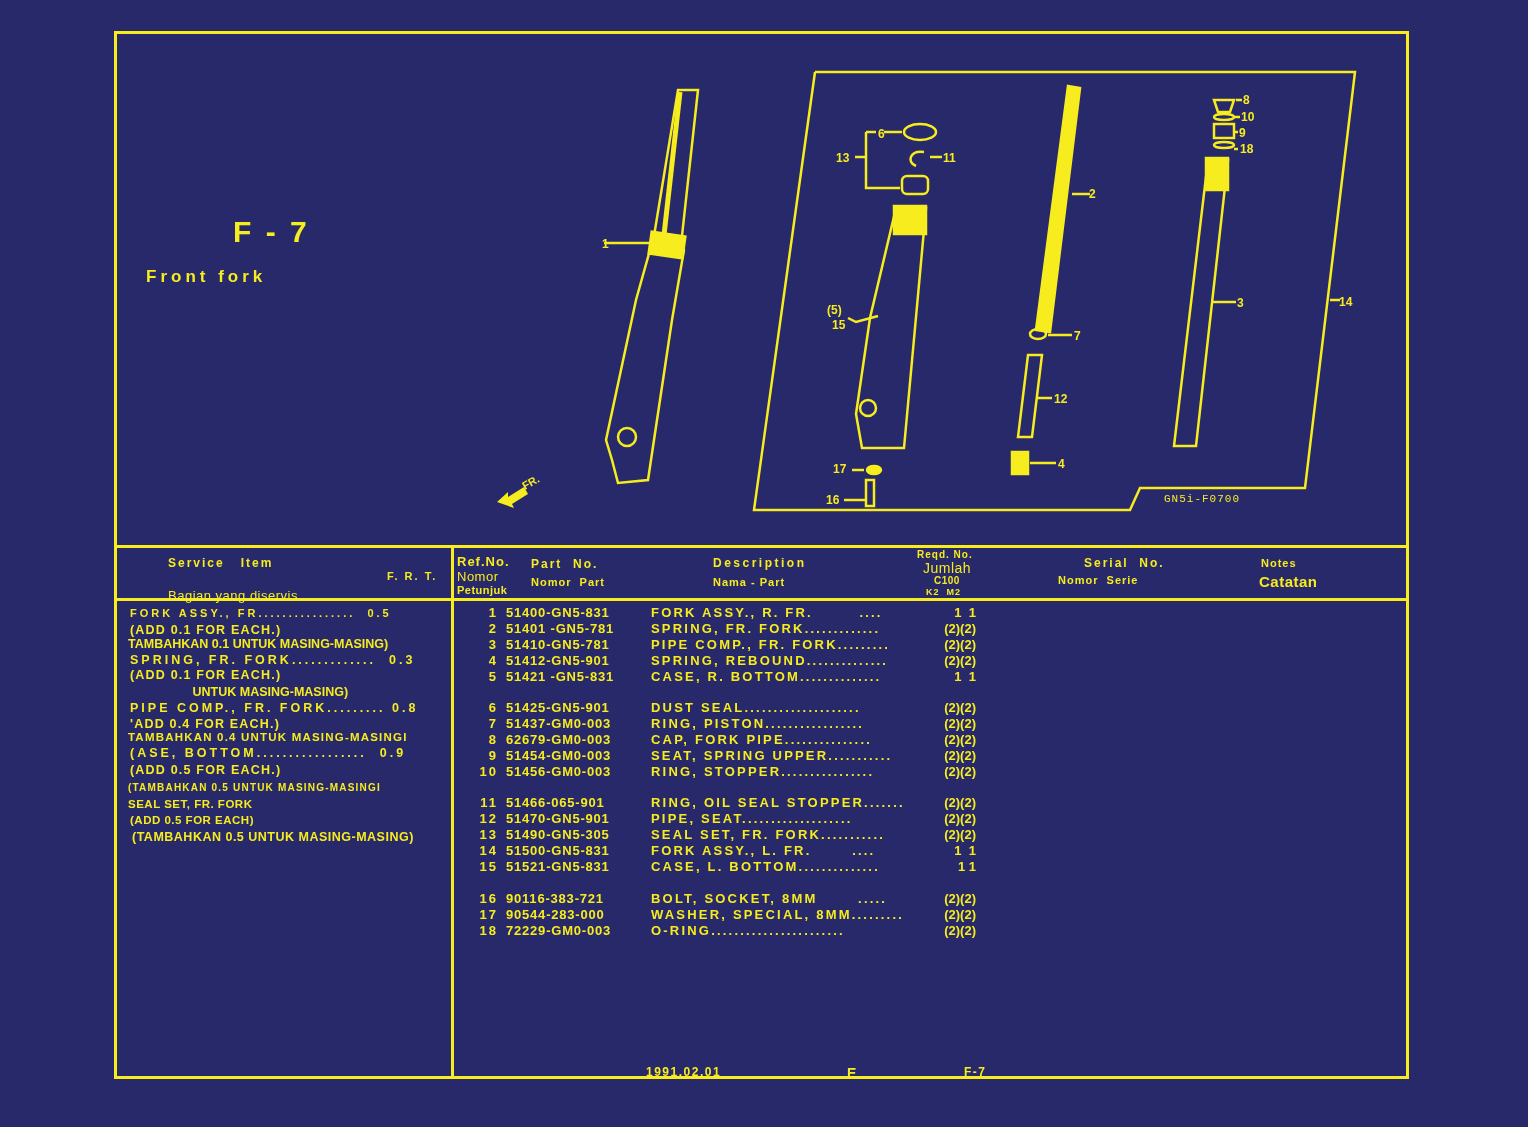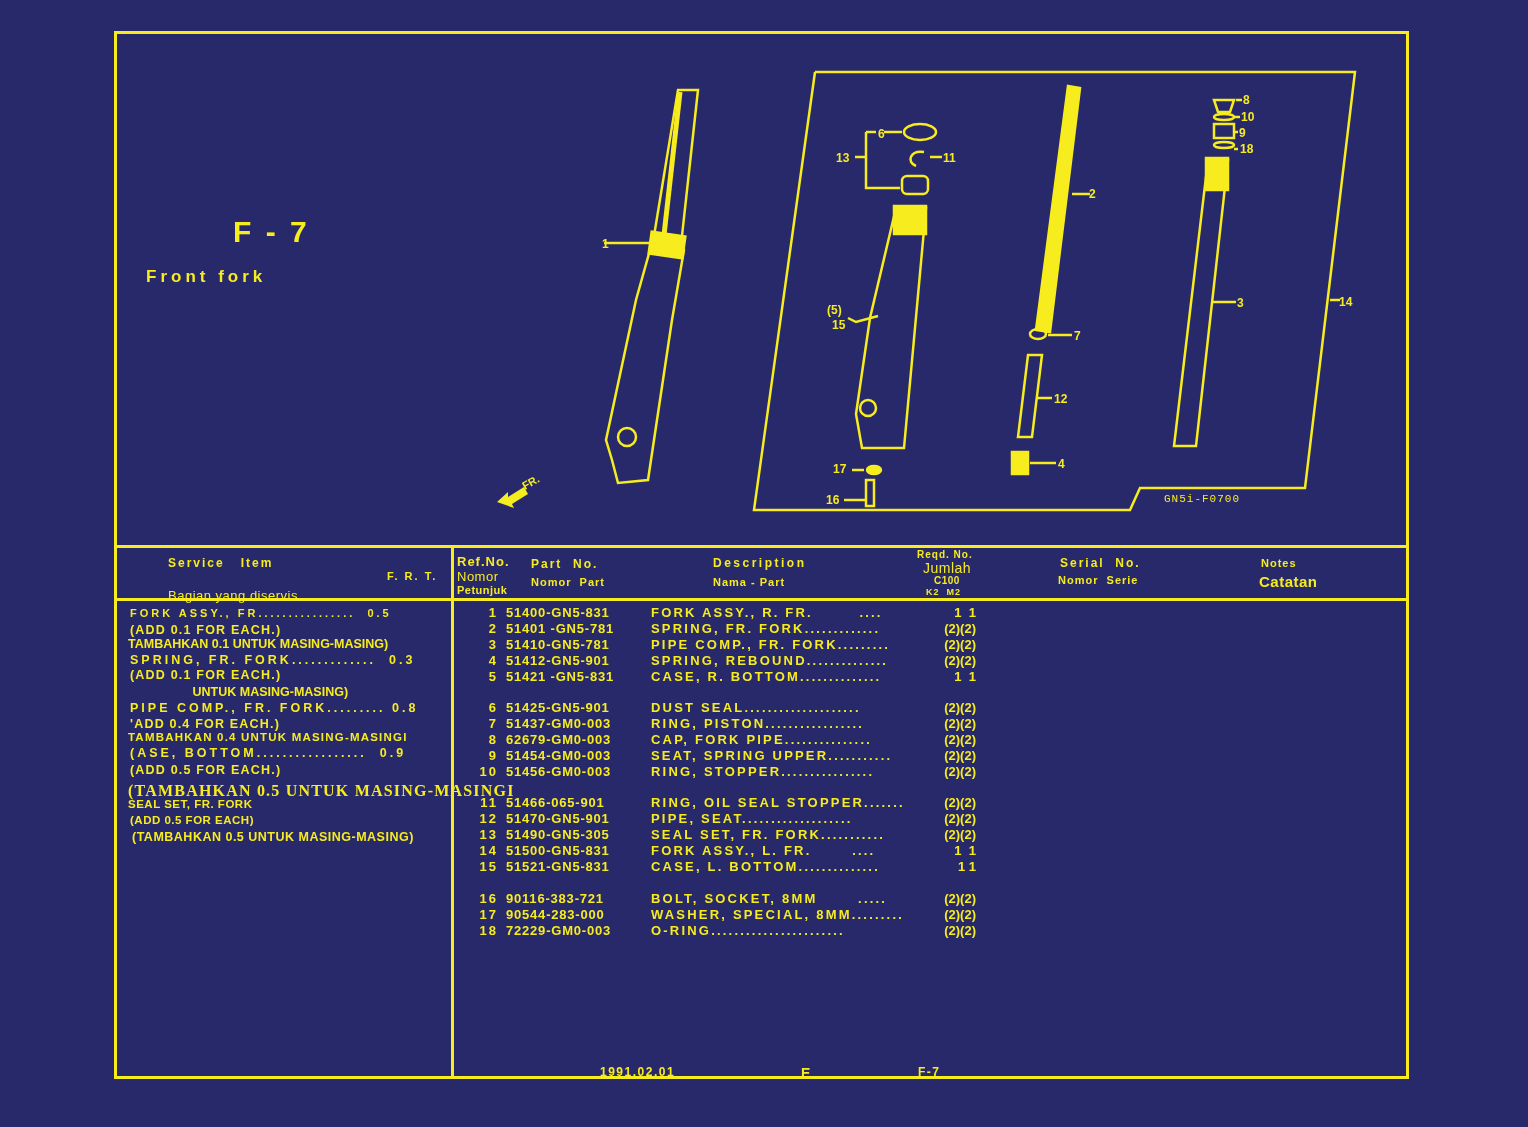--- a/index.html
+++ b/index.html
@@ -22,21 +22,21 @@
   .hdr { font-size:12px; letter-spacing:2px;text-align:right; }
   .hdr2 { font-size:12px; letter-spacing:0.5px; }
   .svc-line { position:absolute; left:130px; font-size:12.5px; font-weight:bold; white-space:pre; letter-spacing:1.2px; }
   .svc-wide { letter-spacing:3px; }
   .row { position:absolute; left:470px; height:16px; font-size:13px; font-weight:bold; white-space:pre; }
   .row span { position:absolute; top:0; }
   .c-ref { left:0; width:28px; text-align:right; letter-spacing:2px; }
   .c-part { left:36px; letter-spacing:0.8px; }
   .c-desc { left:181px; letter-spacing:2.2px; }
   .c-qty { left:452px; width:54px; text-align:right; }
-  .footer { font-size:12px; letter-spacing:1.5px; }
+  .footer { font-size:12px; letter-spacing:1.5px;margin-left:46px; }
   svg.diagram { position:absolute; left:0; top:0; }
 </style>
 </head>
 <body>
 
 <div class="frame"></div>
 <div class="hline" style="left:114px; top:545px; width:1295px;"></div>
 <div class="hline" style="left:114px; top:598px; width:1295px;"></div>
 <div class="vline" style="left:451px; top:545px; height:534px;"></div>
 
@@ -136,38 +136,38 @@
 <div class="txt hdr2" style="left:457px; top:570px; font-weight:normal; font-size:13px;">Nomor</div>
 <div class="txt hdr2" style="left:457px; top:585px; font-size:11px;">Petunjuk</div>
 <div class="txt hdr" style="left:531px; top:558px;">Part  No.</div>
 <div class="txt hdr2" style="left:531px; top:577px; font-size:11px; letter-spacing:1px;">Nomor  Part</div>
 <div class="txt hdr" style="left:713px; top:557px; letter-spacing:2.5px;">Description</div>
 <div class="txt hdr2" style="left:713px; top:577px; font-size:11px; letter-spacing:1px;">Nama - Part</div>
 <div class="txt hdr2" style="left:917px; top:550px; font-size:10px; letter-spacing:1px;">Reqd. No.</div>
 <div class="txt hdr2" style="left:923px; top:561px; font-weight:normal; font-size:14px;">Jumlah</div>
 <div class="txt hdr2" style="left:934px; top:576px; font-size:10px;">C100</div>
 <div class="txt hdr2" style="left:926px; top:588px; font-size:9px; letter-spacing:1px;">K2  M2</div>
-<div class="txt hdr" style="left:1060px; top:557px;">Serial  No.</div>
+<div class="txt hdr" style="left:1084px; top:557px;">Serial  No.</div>
 <div class="txt hdr2" style="left:1058px; top:575px; font-size:11px; letter-spacing:1px;">Nomor  Serie</div>
 <div class="txt hdr2" style="left:1261px; top:558px; font-size:11px; letter-spacing:1px;">Notes</div>
 <div class="txt hdr2" style="left:1259px; top:574px; font-size:15px; letter-spacing:0.5px;">Catatan</div>
 
 <div>
   <div class="svc-line svc-wide" style="top:607px; font-size:11px;">FORK ASSY., FR................  0.5</div>
   <div class="svc-line" style="top:623px;">(ADD 0.1 FOR EACH.)</div>
   <div class="svc-line" style="top:637px; left:128px; letter-spacing:0;">TAMBAHKAN 0.1 UNTUK MASING-MASING)</div>
   <div class="svc-line svc-wide" style="top:653px;">SPRING, FR. FORK.............  0.3</div>
   <div class="svc-line" style="top:668px;">(ADD 0.1 FOR EACH.)</div>
   <div class="svc-line" style="top:685px; letter-spacing:0;">                  UNTUK MASING-MASING)</div>
   <div class="svc-line svc-wide" style="top:701px;">PIPE COMP., FR. FORK......... 0.8</div>
   <div class="svc-line" style="top:717px;">'ADD 0.4 FOR EACH.)</div>
   <div class="svc-line" style="top:731px; left:128px; font-size:11.5px;">TAMBAHKAN 0.4 UNTUK MASING-MASINGI</div>
   <div class="svc-line svc-wide" style="top:746px;">(ASE, BOTTOM.................  0.9</div>
   <div class="svc-line" style="top:763px;">(ADD 0.5 FOR EACH.)</div>
-  <div class="svc-line" style="top:782px; left:128px; font-size:16px;font-family:Liberation Serif, serif;">(TAMBAHKAN 0.5 UNTUK MASING-MASINGI</div>
+  <div class="svc-line" style="top:782px; left:128px; font-size:10px;">(TAMBAHKAN 0.5 UNTUK MASING-MASINGI</div>
   <div class="svc-line" style="top:798px; left:128px; font-size:11.5px; letter-spacing:0.5px;">SEAL SET, FR. FORK</div>
   <div class="svc-line" style="top:814px; font-size:11.5px; letter-spacing:0.5px;">(ADD 0.5 FOR EACH)</div>
   <div class="svc-line" style="top:830px; left:132px; letter-spacing:0.5px;">(TAMBAHKAN 0.5 UNTUK MASING-MASING)</div>
 </div>
 
 <div>
   <div class="row" style="top:605px;">
     <span class="c-ref">1</span>
     <span class="c-part">51400-GN5-831</span>
     <span class="c-desc">FORK ASSY., R. FR.        ....</span>

